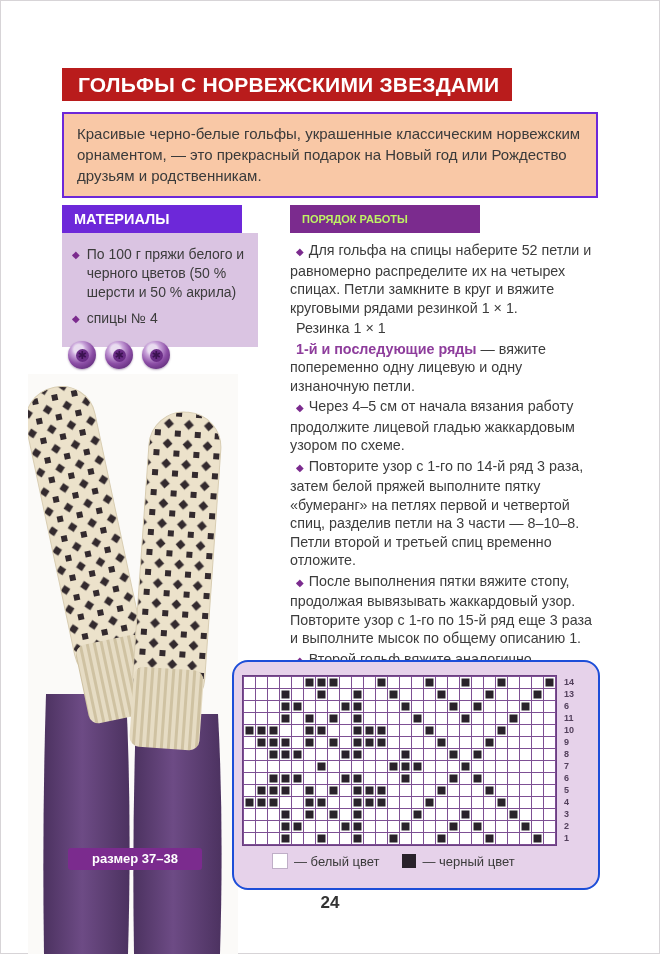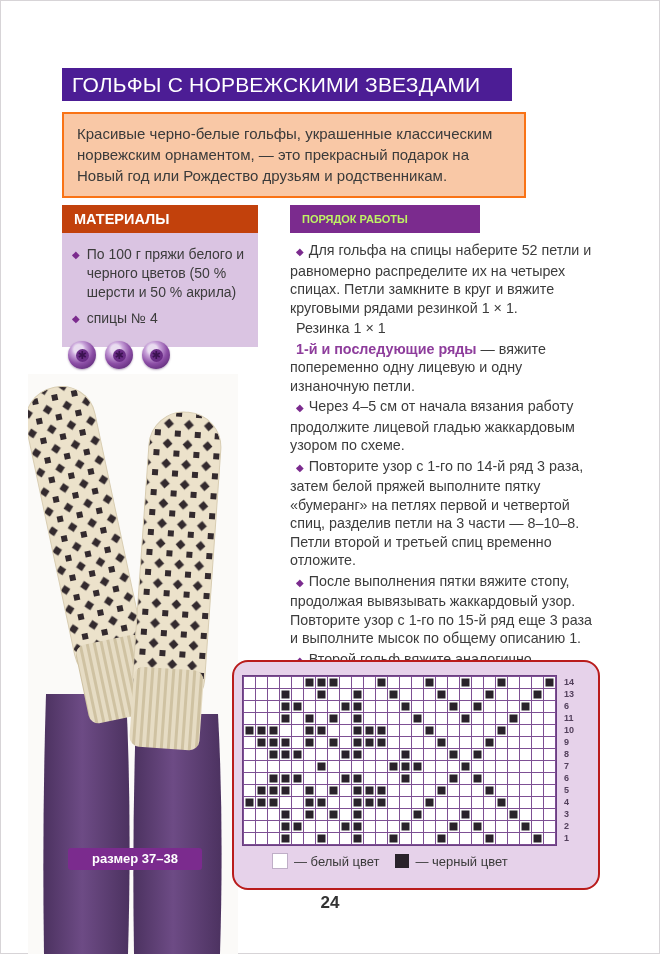--- a/index.html
+++ b/index.html
@@ -6,37 +6,37 @@
   body{
     width:660px;height:954px;position:relative;background:#ffffff;
     font-family:"Liberation Sans","DejaVu Sans",sans-serif;
     color:#3c3c3c;overflow:hidden;
   }
   .page-frame{position:absolute;inset:0;border:1px solid #d7d4d7;pointer-events:none;}
 
   
   .title-bar{
     position:absolute;left:62px;top:68px;width:450px;height:33px;
-    background:#4c1d95;color:#ffffff;display:flex;align-items:center;
-    padding-left:10px;box-sizing:border-box;
-    font-size:21px;font-weight:normal;letter-spacing:.2px;
+    background:#b91c1c;color:#ffffff;display:flex;align-items:center;
+    padding-left:16px;box-sizing:border-box;
+    font-size:21px;font-weight:bold;letter-spacing:.2px;
   }
 
   
   .intro-box{
-    position:absolute;left:62px;top:112px;width:464px;box-sizing:border-box;
-    background:#f9c8a6;border:2px solid #f97316;
+    position:absolute;left:62px;top:112px;width:536px;box-sizing:border-box;
+    background:#f9c8a6;border:2px solid #6d28d9;
     padding:9px 12px 10px 13px;
     font-size:15px;line-height:21px;color:#3a3a3a;
   }
 
   
   .materials-bar{
-    position:absolute;left:62px;top:205px;width:196px;height:28px;
-    background:#c2410c;color:#fff;display:flex;align-items:center;
+    position:absolute;left:62px;top:205px;width:180px;height:28px;
+    background:#6d28d9;color:#fff;display:flex;align-items:center;
     padding-left:12px;box-sizing:border-box;font-size:14.5px;font-weight:bold;
   }
   .materials-box{
     position:absolute;left:62px;top:233px;width:196px;height:114px;
     background:#dac4e2;box-sizing:border-box;padding:12px 10px 0 10px;
   }
   .materials-item{display:flex;gap:7px;font-size:14px;line-height:19px;margin-bottom:7px;}
   .materials-item .diamond{color:#7b2b8e;font-size:10px;line-height:19px;flex:0 0 auto;}
 
   
@@ -66,36 +66,36 @@
     padding-left:12px;box-sizing:border-box;font-size:11px;font-weight:bold;
   }
   .work-text{position:absolute;left:290px;top:241px;width:310px;}
   .work-text p{margin:0 0 2px 0;font-size:14.3px;line-height:18.5px;text-indent:6px;}
   .work-text p .diamond{color:#7b2b8e;font-size:10px;margin-right:5px;}
   .work-text p .lead{color:#8e3d9c;font-weight:bold;margin-top:46px;}
 
   
   .chart-box{
     position:absolute;left:232px;top:660px;width:368px;height:230px;box-sizing:border-box;
-    background:#e6d2ea;border:2px solid #b91c1c;border-radius:16px;
+    background:#e6d2ea;border:2px solid #1d4ed8;border-radius:16px;
   }
   .chart-grid{
     position:absolute;left:8px;top:13px;
     display:grid;grid-template-columns:repeat(26,11px);grid-auto-rows:11px;
     gap:1px;background:#7d4f93;padding:1px;border:1px solid #6b3f82;width:max-content;
   }
   .chart-cell{background:#ffffff;}
   .chart-cell.black{background:#29222a;box-shadow:inset 0 0 0 1.5px #fdfdfd;}
   .chart-rownums{
     position:absolute;left:330px;top:14px;display:flex;flex-direction:column;gap:1px;
     font-size:9px;color:#53405c;font-weight:bold;
   }
   .chart-rownums span{height:11px;display:flex;align-items:center;}
   .chart-legend{
-    position:absolute;left:38px;top:191px;display:flex;gap:16px;align-items:center;
+    position:absolute;left:38px;top:191px;display:flex;gap:23px;align-items:center;
     font-size:13px;color:#3a3a3a;
   }
   .legend-item{display:flex;align-items:center;gap:6px;}
   .legend-swatch{width:14px;height:14px;}
   .legend-swatch.white{background:#fff;border:1px solid #bfaec7;}
   .legend-swatch.black{background:#29222a;}
 
   
   .page-number{
     position:absolute;left:0;top:893px;width:660px;text-align:center;

